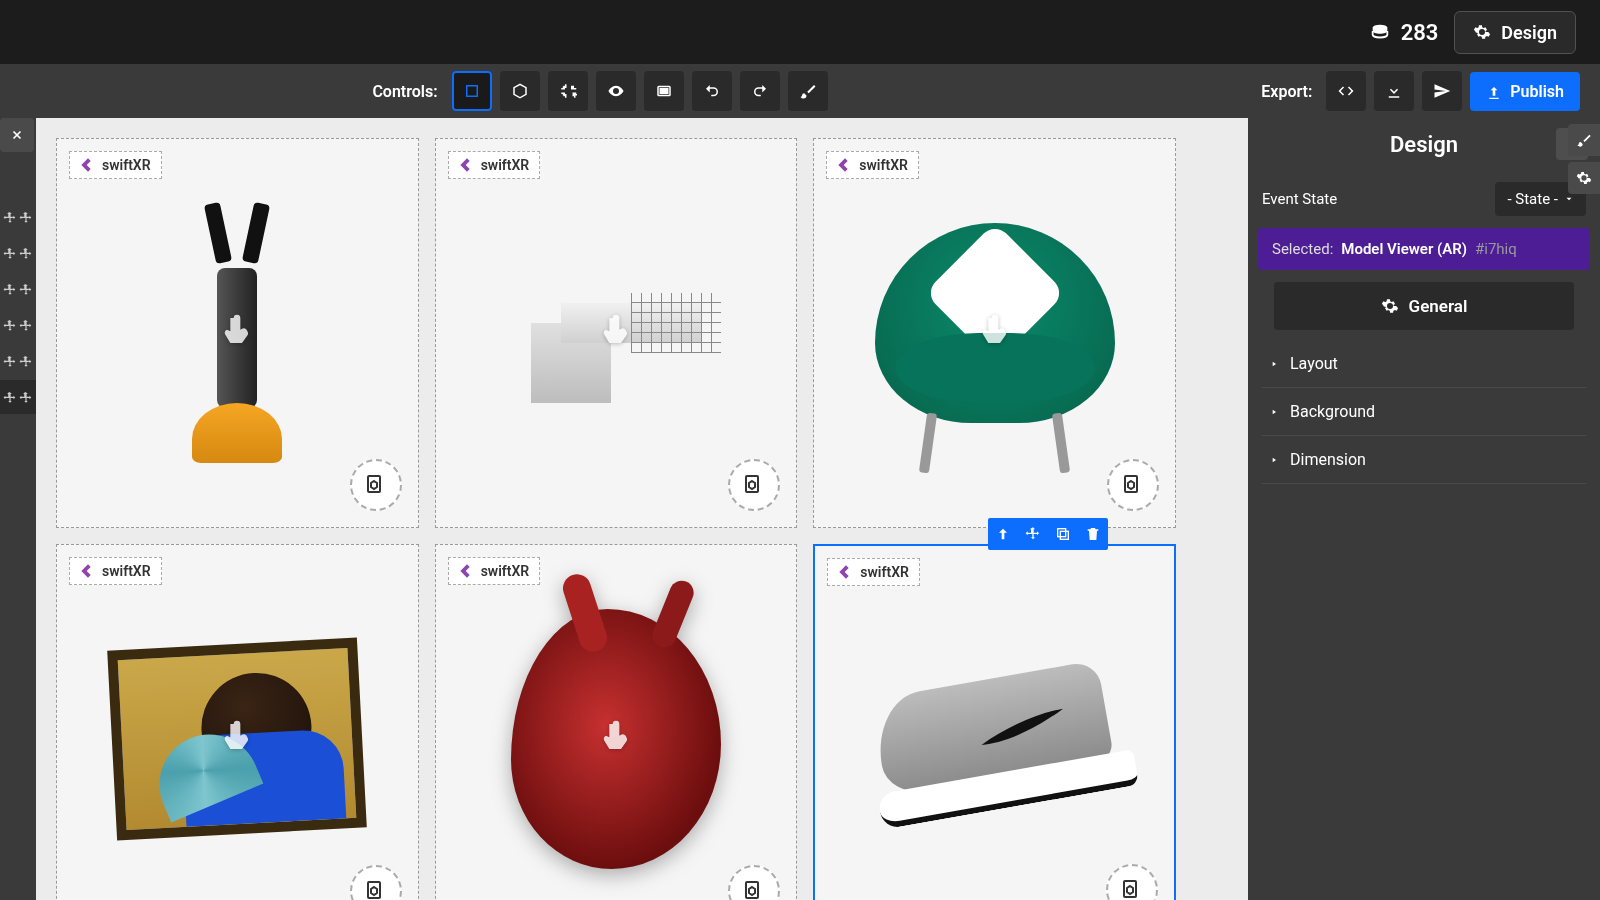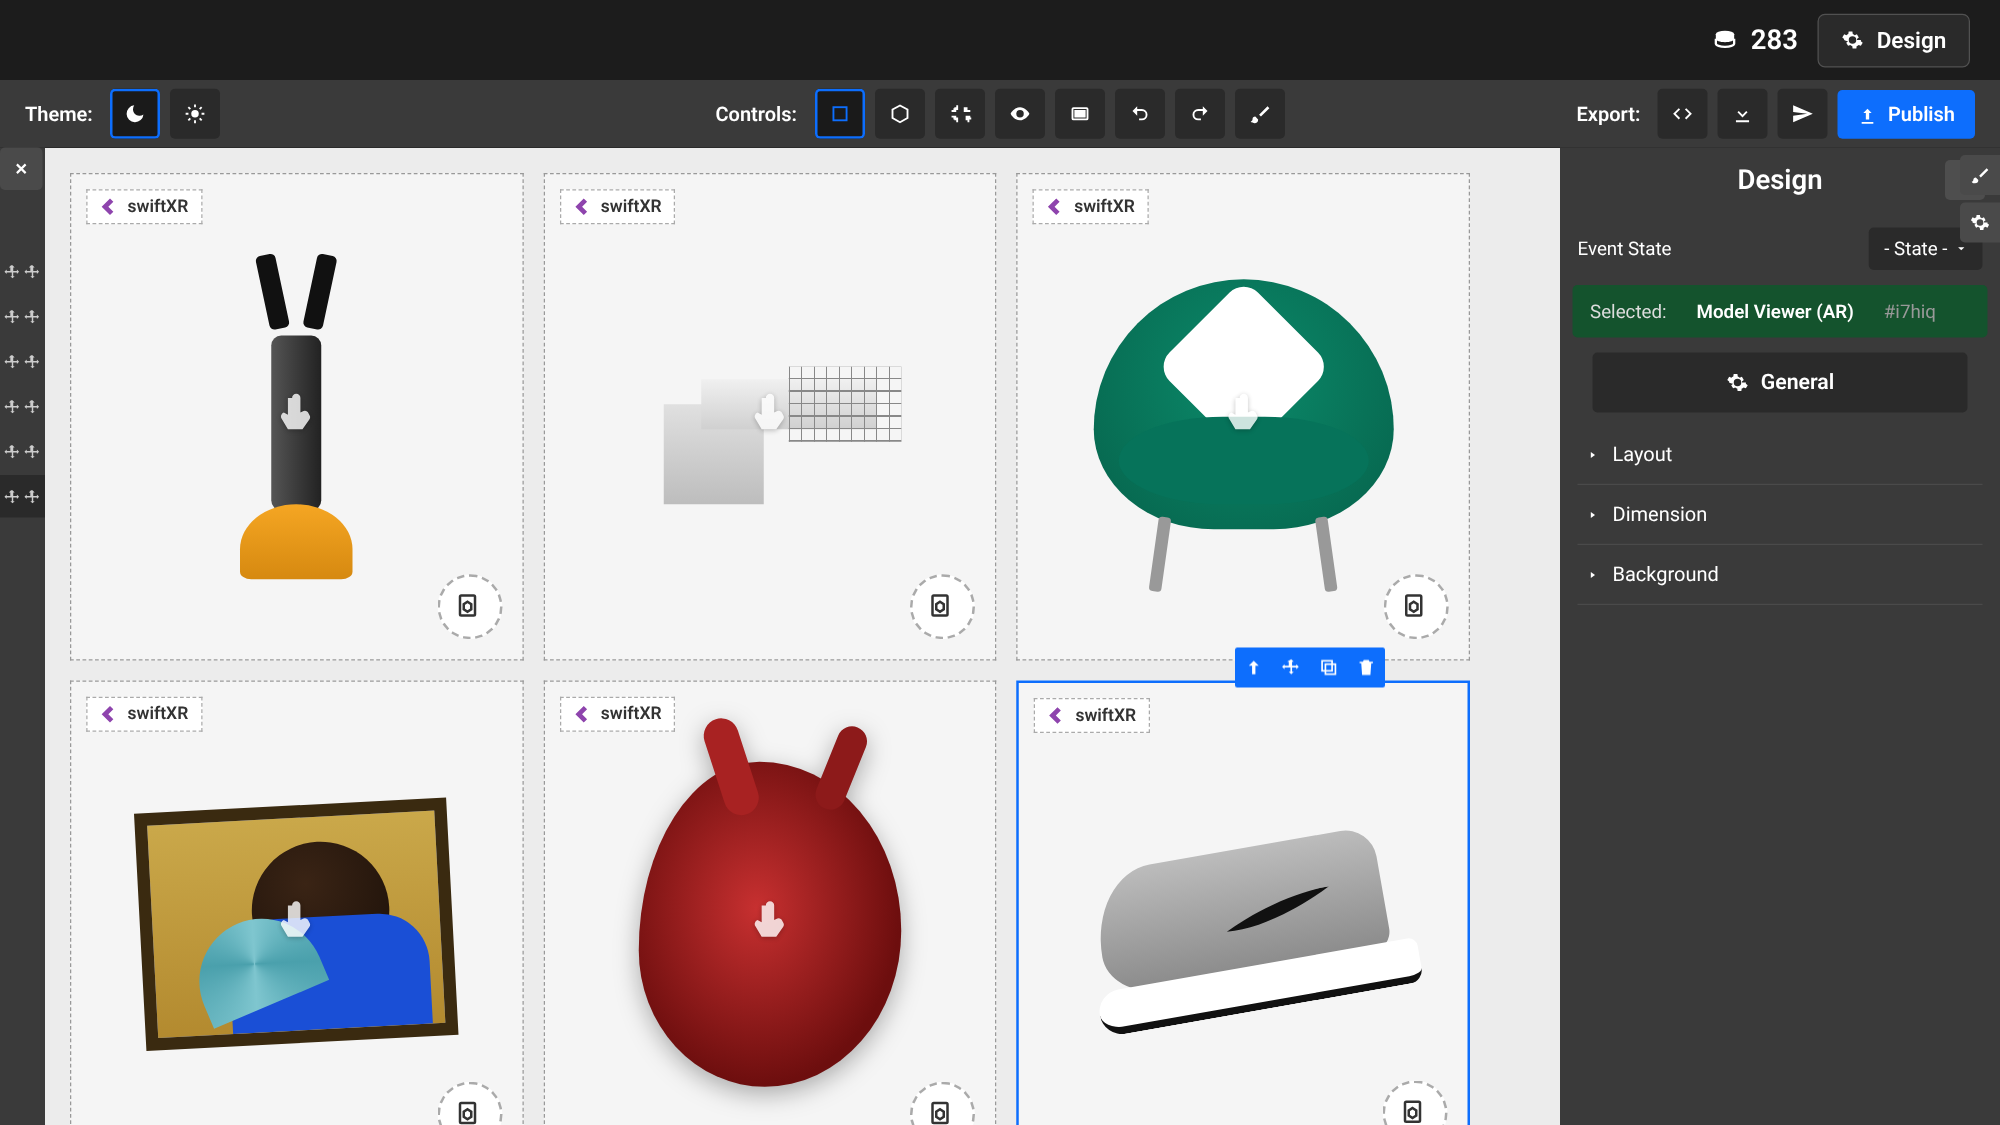--- a/index.html
+++ b/index.html
@@ -95,21 +95,21 @@
 
 .right-panel{width:352px;background:#3a3a3a;display:flex;flex-direction:column;position:relative}
 .panel-header{display:flex;align-items:center;justify-content:center;position:relative;height:52px}
 .panel-title{font-size:22px;font-weight:600}
 .panel-close{position:absolute;right:12px;top:10px;width:32px;height:32px;background:#4e4e4e;border-radius:4px;display:flex;align-items:center;justify-content:center;cursor:pointer}
 .panel-close svg{width:14px;height:14px;fill:#fff}
 .event-row{display:flex;align-items:center;justify-content:space-between;padding:12px 14px}
 .event-label{font-size:15px}
 .state-select{background:#2a2a2a;border:none;color:#fff;padding:8px 12px;border-radius:4px;display:flex;align-items:center;gap:6px;font-size:15px;cursor:pointer}
 .state-select svg{width:10px;height:10px;fill:#fff}
-.selected-row{margin:0 10px 12px;background:#14532d;border-radius:4px;padding:12px 14px;display:flex;gap:24px;font-size:15px;flex-wrap:wrap}
+.selected-row{margin:0 10px 12px;background:#4c1d95;border-radius:4px;padding:12px 14px;display:flex;gap:8px;font-size:15px;flex-wrap:wrap}
 .selected-label{color:#ddd}
 .selected-name{font-weight:600}
 .selected-id{color:#999}
 .general-btn{margin:0 26px 10px;background:#2a2a2a;border-radius:4px;padding:14px;display:flex;align-items:center;justify-content:center;gap:10px;font-size:17px;font-weight:600;cursor:pointer}
 .general-btn svg{width:18px;height:18px;fill:#fff}
 .accordion{padding:0 14px}
 .acc-item{padding:14px 8px;border-bottom:1px solid #4a4a4a;display:flex;align-items:center;gap:12px;font-size:16px;cursor:pointer}
 .acc-item svg{width:8px;height:8px;fill:#fff}
 </style>
 </head>
@@ -126,43 +126,20 @@
   </div>
   <button class="manage-btn">
     <svg viewBox="0 0 24 24">
         <path d="M12 8a4 4 0 100 8 4 4 0 000-8zm9 4a7 7 0 01-.1 1.2l2 1.6-2 3.4-2.4-1a7 7 0 01-2 1.2l-.4 2.6h-4l-.4-2.6a7 7 0 01-2-1.2l-2.4 1-2-3.4 2-1.6A7 7 0 013 12a7 7 0 01.1-1.2l-2-1.6 2-3.4 2.4 1a7 7 0 012-1.2L7.9 3h4l.4 2.6a7 7 0 012 1.2l2.4-1 2 3.4-2 1.6c.1.4.1.8.1 1.2z"></path>
       </svg>
     <span>Design</span>
   </button>
 </div>
 
 <div class="toolbar">
-  <div class="toolbar-left">
-    <span class="toolbar-label">Theme:</span>
-    <button class="tool-btn active">
-        <svg viewBox="0 0 24 24">
-          <path d="M21 12.8A9 9 0 1111.2 3a7 7 0 009.8 9.8z"></path>
-        </svg>
-      </button>
-    <button class="tool-btn">
-        <svg viewBox="0 0 24 24">
-          <circle cx="12" cy="12" r="4"></circle>
-          <g stroke="#fff" stroke-width="2">
-            <line x1="12" y1="2" x2="12" y2="5"></line>
-            <line x1="12" y1="19" x2="12" y2="22"></line>
-            <line x1="2" y1="12" x2="5" y2="12"></line>
-            <line x1="19" y1="12" x2="22" y2="12"></line>
-            <line x1="4.9" y1="4.9" x2="7" y2="7"></line>
-            <line x1="17" y1="17" x2="19.1" y2="19.1"></line>
-            <line x1="4.9" y1="19.1" x2="7" y2="17"></line>
-            <line x1="17" y1="7" x2="19.1" y2="4.9"></line>
-          </g>
-        </svg>
-      </button>
-  </div>
   <div class="toolbar-center">
     <span class="toolbar-label">Controls:</span>
     <button class="tool-btn active">
         <svg viewBox="0 0 24 24">
           <rect x="5" y="5" width="14" height="14" fill="none" stroke="#0d6efd" stroke-width="2"></rect>
         </svg>
       </button>
     <button class="tool-btn">
         <svg viewBox="0 0 24 24">
           <path d="M12 2l9 5v10l-9 5-9-5V7l9-5zm0 2.3L5 8v8l7 3.9 7-3.9V8l-7-3.7z"></path>
@@ -505,27 +482,27 @@
       <div class="acc-item">
           <svg viewBox="0 0 24 24">
             <path d="M8 5l10 7-10 7z"></path>
           </svg>
           <span>Layout</span>
         </div>
       <div class="acc-item">
           <svg viewBox="0 0 24 24">
             <path d="M8 5l10 7-10 7z"></path>
           </svg>
+          <span>Background</span>
+        </div>
+      <div class="acc-item">
+          <svg viewBox="0 0 24 24">
+            <path d="M8 5l10 7-10 7z"></path>
+          </svg>
           <span>Dimension</span>
-        </div>
-      <div class="acc-item">
-          <svg viewBox="0 0 24 24">
-            <path d="M8 5l10 7-10 7z"></path>
-          </svg>
-          <span>Background</span>
         </div>
     </div>
   </div>
 
   <div style="position:absolute;right:0;top:6px;display:flex;flex-direction:column;gap:6px">
     <div style="width:32px;height:32px;background:#4a4a4a;border-radius:4px 0 0 4px;display:flex;align-items:center;justify-content:center;cursor:pointer">
         <svg viewBox="0 0 24 24" style="width:16px;height:16px;fill:#fff">
           <path d="M20 4l-9 9 2 2 9-9-2-2zM7 15a3 3 0 00-3 3c0 1-1 2-2 2 1 2 3 2 4 2a4 4 0 004-4l-3-3z"></path>
         </svg>
       </div>

